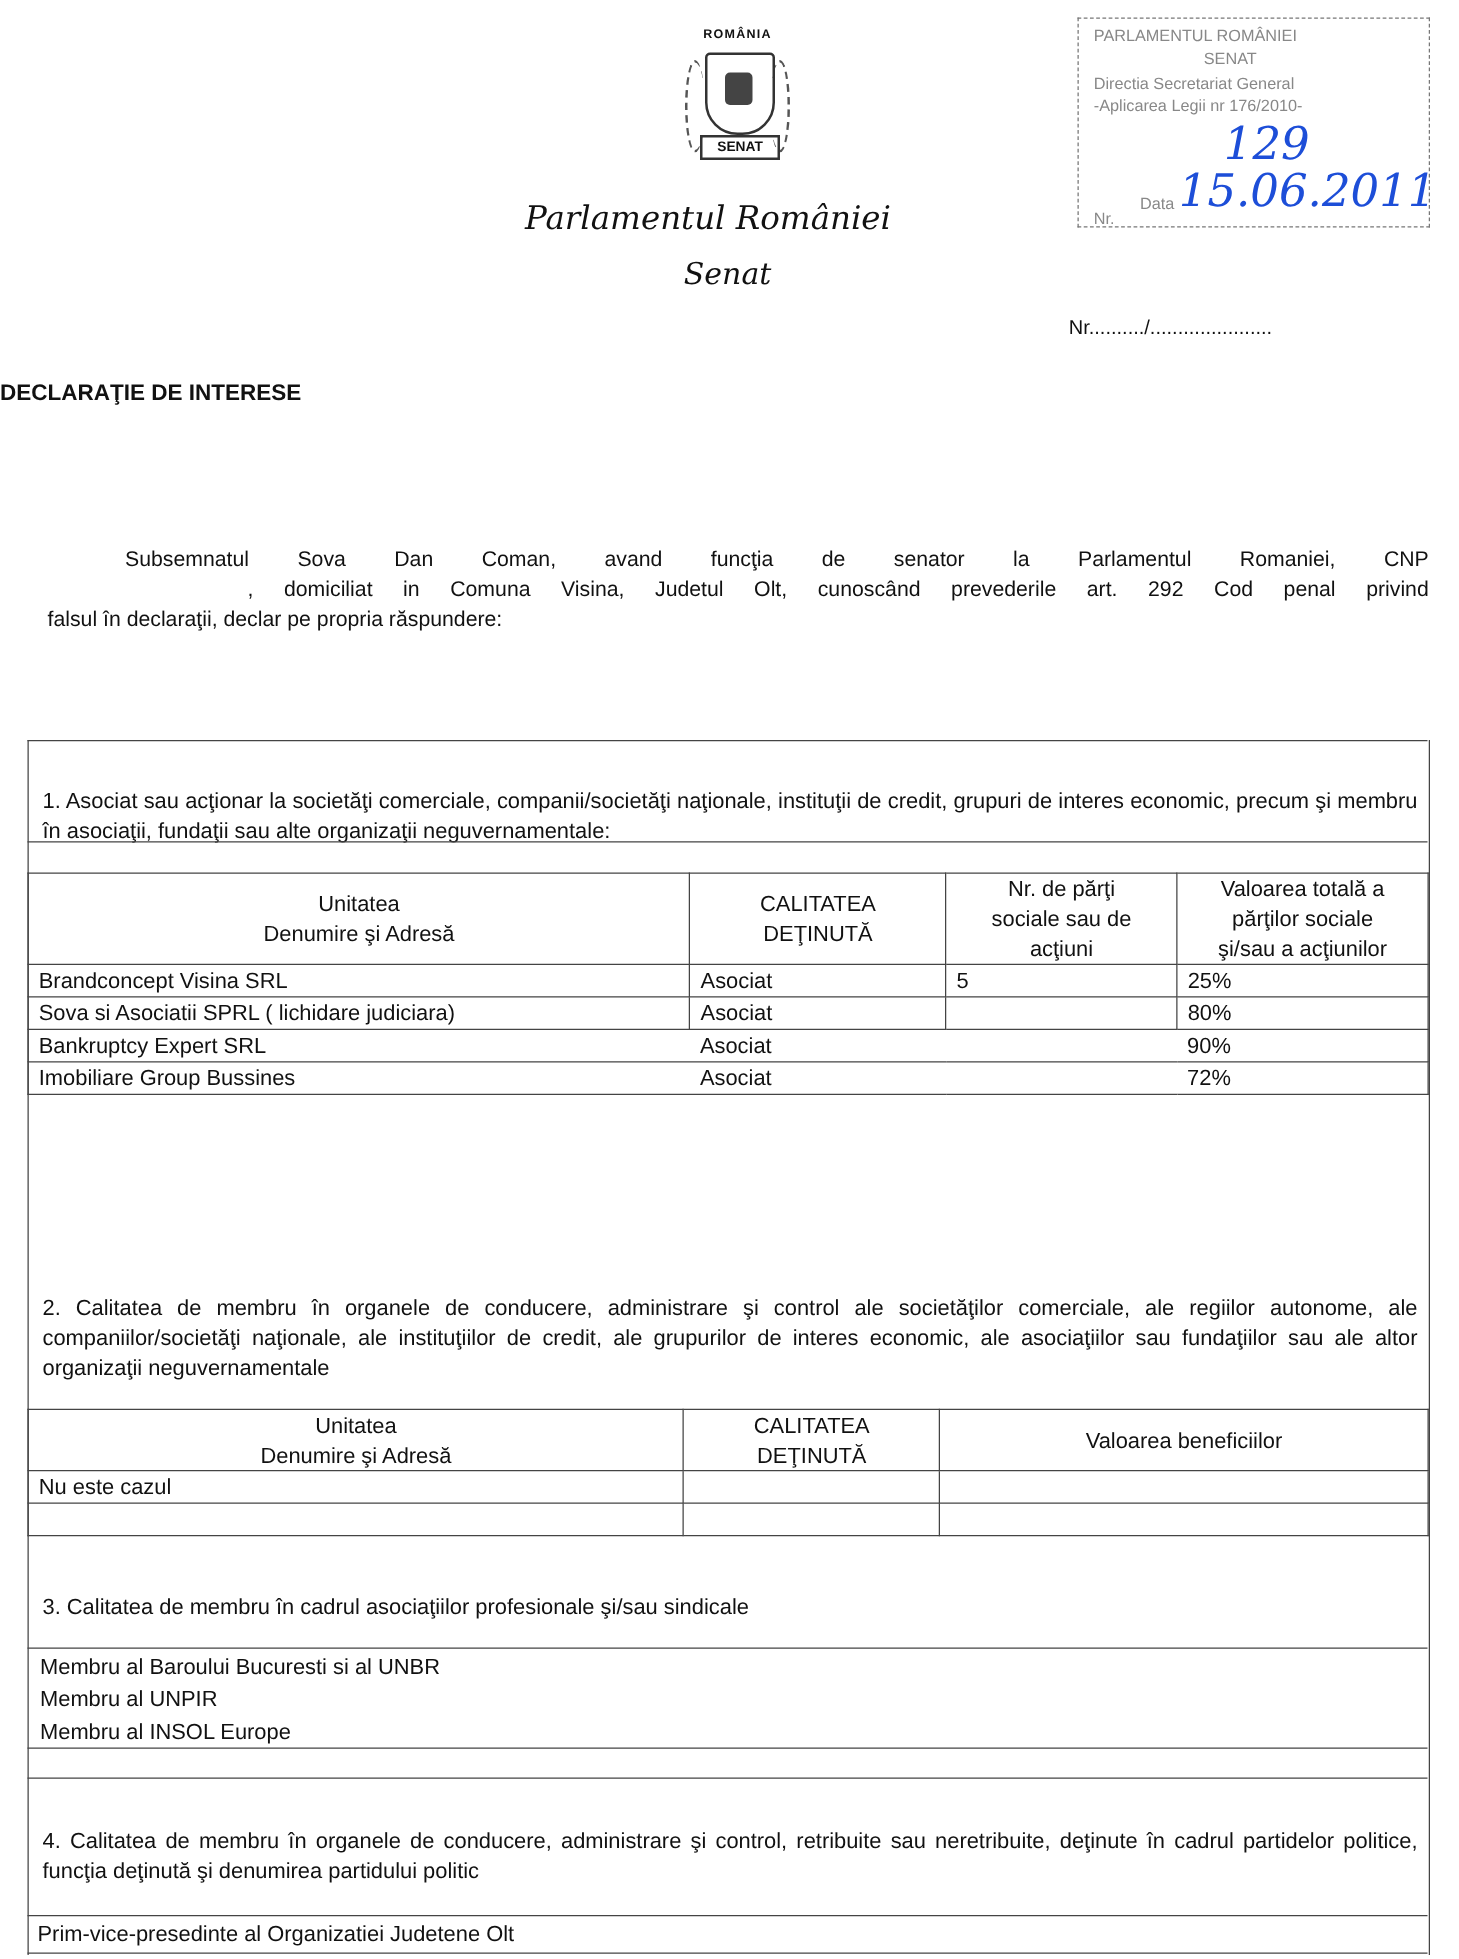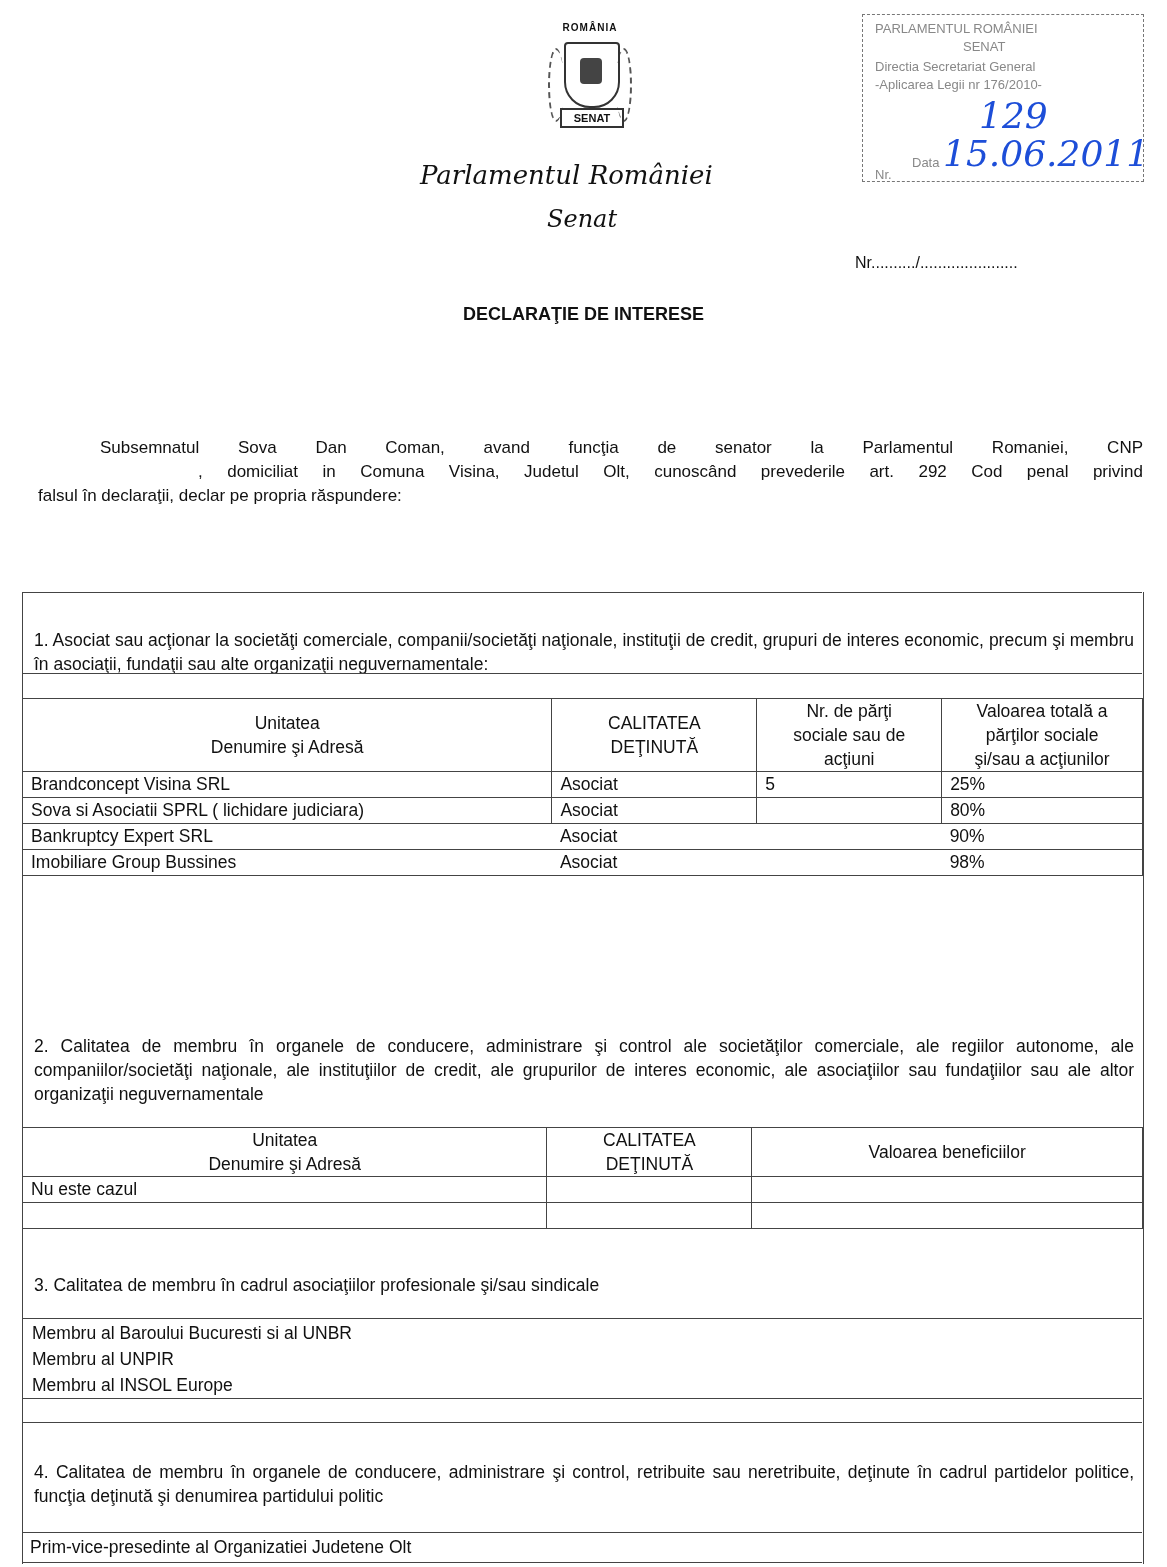--- a/index.html
+++ b/index.html
@@ -13,21 +13,21 @@
   .emblem-banner { position:absolute; left:20px; top:90px; width:60px; height:16px; border:2px solid #333; font-size:11px; font-weight:bold; text-align:center; line-height:16px; }
   .wreath-l,.wreath-r { position:absolute; top:30px; width:14px; height:70px; border:2px dashed #555; border-radius:50%; }
   .wreath-l { left:8px; border-right:none; }
   .wreath-r { right:8px; border-left:none; }
   .parl { left:420px; top:160px; font-family:"DejaVu Serif", serif; font-style:italic; font-size:26px; }
   .senat { left:547px; top:205px; font-family:"DejaVu Serif", serif; font-style:italic; font-size:24px; }
   .stamp { left:862px; top:14px; width:280px; height:166px; border:1px dashed #777; color:#888; font-size:13px; }
   .stamp div { position:absolute; left:12px; }
   .hand { font-family:"DejaVu Serif", serif; font-style:italic; color:#1d4ed8; font-size:36px; }
   .nrline { left:855px; top:254px; font-size:16px; }
-  .title { left:0; width:1167px; top:304px; text-align:center; font-weight:bold; font-size:18px; }
+  .title { left:0; width:1167px; top:304px; text-align:left; font-weight:bold; font-size:18px; }
   .intro { left:38px; top:436px; width:1105px; font-size:17px; line-height:24px; text-align:justify; }
   .box { left:22px; width:1120px; border-left:1px solid #444; border-right:1px solid #444; }
   .hline { left:22px; width:1120px; height:0; border-top:1px solid #444; }
   .sec { font-size:17.5px; line-height:24px; text-align:justify;margin-top:32px; }
   table.t { border-collapse:collapse; font-size:17.5px; position:absolute; }
   table.t td { border:1px solid #444; padding:0 8px; vertical-align:middle; }
   .hdr td { text-align:center; line-height:24px; }
   .row td { height:25px; line-height:25px; }
   .item { font-size:17.5px; line-height:26px; }
 </style>
@@ -113,21 +113,21 @@
   <tr class="row">
     <td style="border-right:none;">Bankruptcy Expert SRL</td>
     <td style="border-left:none;border-right:none;">Asociat</td>
     <td style="border-left:none;border-right:none;"></td>
     <td style="border-left:none;">90%</td>
   </tr>
   <tr class="row">
     <td style="border-right:none;">Imobiliare Group Bussines</td>
     <td style="border-left:none;border-right:none;">Asociat</td>
     <td style="border-left:none;border-right:none;"></td>
-    <td style="border-left:none;">98%</td>
+    <td style="border-left:none;">72%</td>
   </tr>
 </tbody>
   </table>
 
 <div class="abs sec" style="left:34px;top:1002px;width:1100px;">2. Calitatea de membru în organele de conducere, administrare şi control ale societăţilor comerciale, ale regiilor autonome, ale companiilor/societăţi naţionale, ale instituţiilor de credit, ale grupurilor de interes economic, ale asociaţiilor sau fundaţiilor sau ale altor organizaţii neguvernamentale</div>
 
 <table class="t" style="left:22px;top:1127px;width:1121px;">
   <colgroup>
       <col style="width:525px">
       <col style="width:205px">

